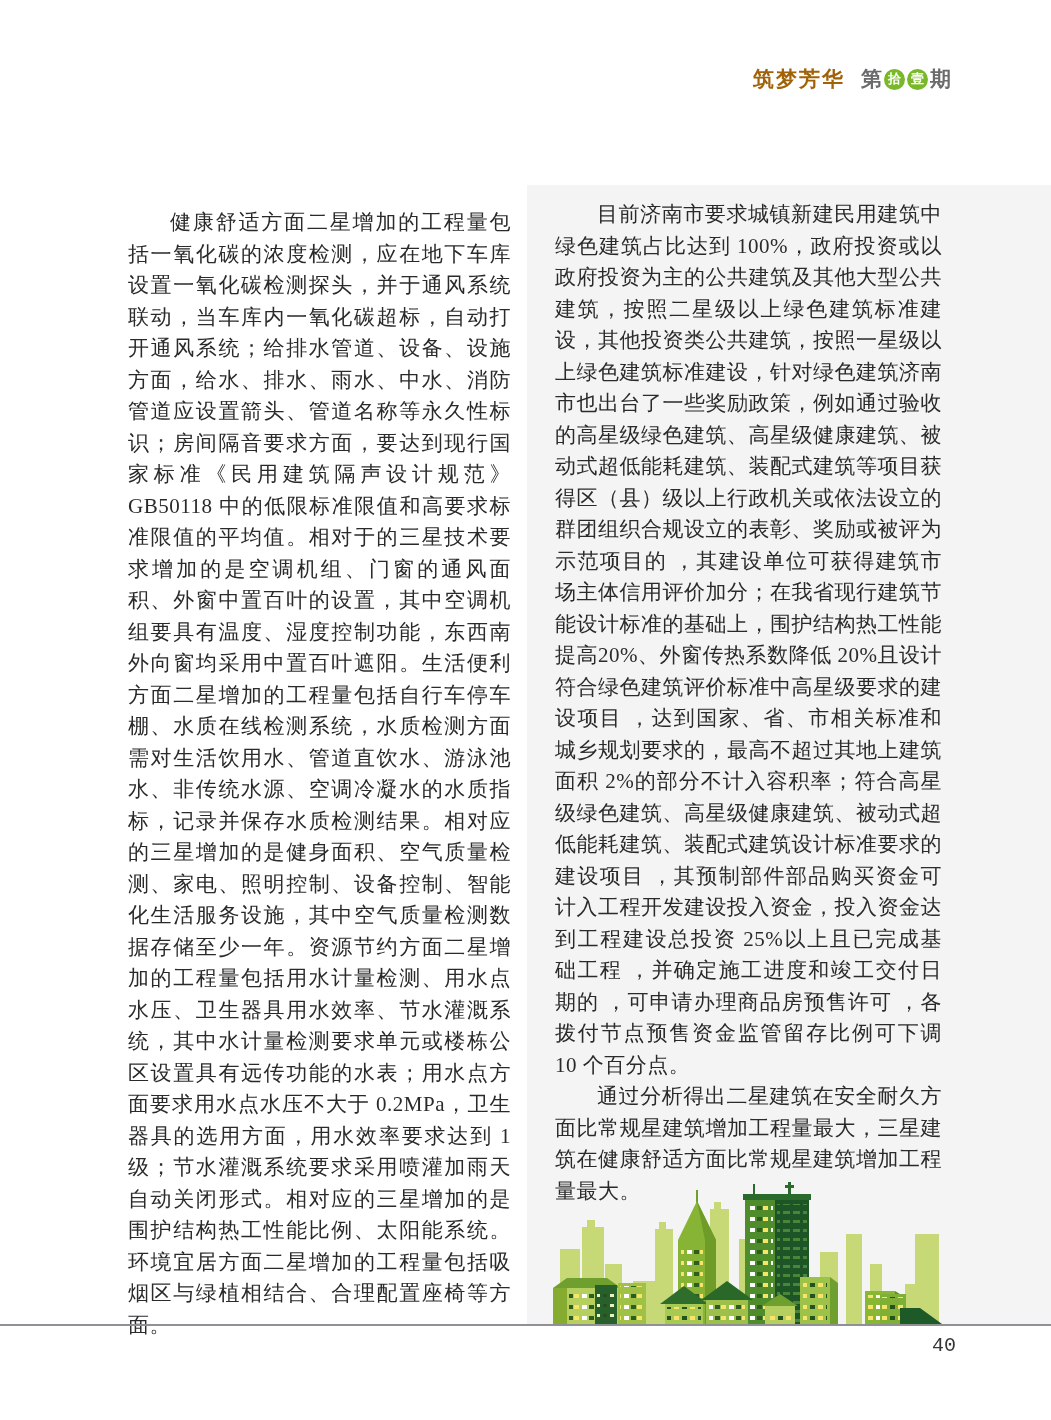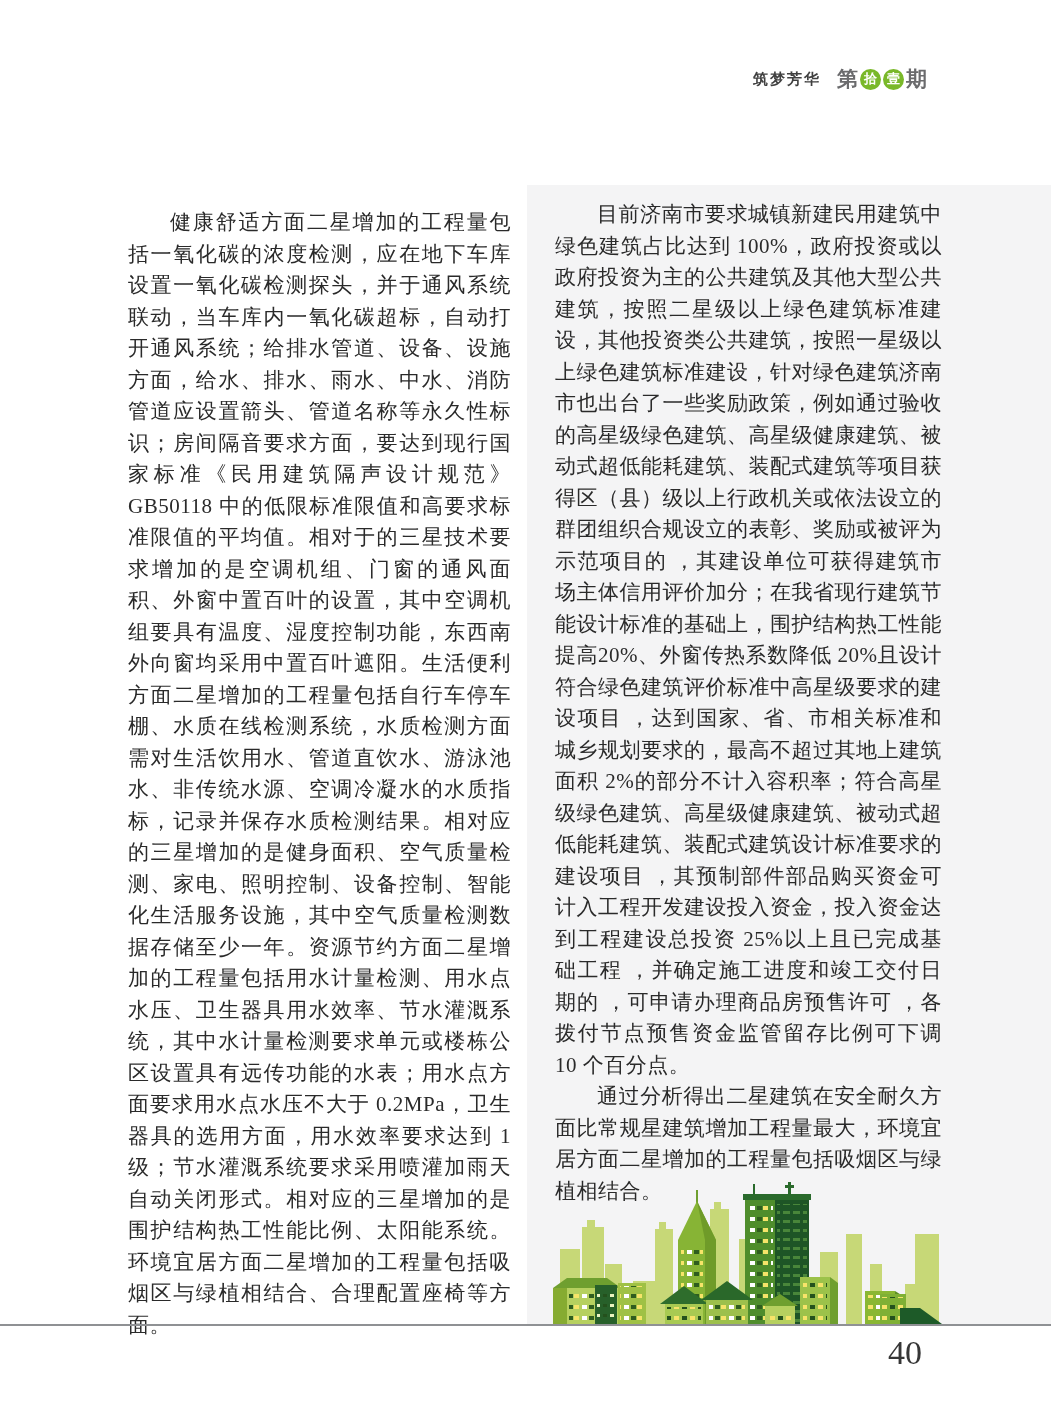--- a/index.html
+++ b/index.html
@@ -13,21 +13,21 @@
   .gray-panel{
     position:absolute;left:527px;top:185px;width:524px;height:1140px;
     background:#f4f4f5;
   }
   .page-header{
     position:absolute;left:753px;top:66px;height:26px;
     display:flex;align-items:center;
     font-family:"Liberation Sans","DejaVu Sans",sans-serif;
   }
   .mag-title{
-    font-weight:bold;font-size:15px;color:#404040;letter-spacing:2px;
+    font-weight:bold;font-size:21px;color:#a16207;letter-spacing:2px;
   }
   .issue{
     display:flex;align-items:center;gap:2px;margin-left:16px;
     font-size:21px;color:#6b6b6d;font-weight:bold;
   }
   .issue-circle{
     width:21px;height:21px;border-radius:50%;
     background:#79b829;color:#ffffff;
     font-size:13px;font-weight:bold;
     display:flex;align-items:center;justify-content:center;
@@ -42,23 +42,23 @@
     letter-spacing:0.5px;
   }
   .ground-line{
     position:absolute;left:0;top:1324px;width:1051px;height:2px;
     background:#8f9194;
   }
   .cityscape{
     position:absolute;left:553px;top:1182px;width:392px;height:142px;
   }
   .page-number{
-    position:absolute;left:888px;top:1334px;
-    font-family:Liberation Serif, serif;
-    font-size:34px;color:#363636;
+    position:absolute;left:932px;top:1334px;
+    font-family:Liberation Mono, monospace;
+    font-size:20px;color:#363636;
   }
 </style>
 </head>
 <body>
 
 <div class="gray-panel"></div>
 
 <header class="page-header">
   <span class="mag-title">筑梦芳华</span>
   <span class="issue">
@@ -68,21 +68,21 @@
     <span>期</span>
   </span>
 </header>
 
 <section class="col-left body-text">
   <p>健康舒适方面二星增加的工程量包括一氧化碳的浓度检测，应在地下车库设置一氧化碳检测探头，并于通风系统联动，当车库内一氧化碳超标，自动打开通风系统；给排水管道、设备、设施方面，给水、排水、雨水、中水、消防管道应设置箭头、管道名称等永久性标识；房间隔音要求方面，要达到现行国家标准《民用建筑隔声设计规范》GB50118 中的低限标准限值和高要求标准限值的平均值。相对于的三星技术要求增加的是空调机组、门窗的通风面积、外窗中置百叶的设置，其中空调机组要具有温度、湿度控制功能，东西南外向窗均采用中置百叶遮阳。生活便利方面二星增加的工程量包括自行车停车棚、水质在线检测系统，水质检测方面需对生活饮用水、管道直饮水、游泳池水、非传统水源、空调冷凝水的水质指标，记录并保存水质检测结果。相对应的三星增加的是健身面积、空气质量检测、家电、照明控制、设备控制、智能化生活服务设施，其中空气质量检测数据存储至少一年。资源节约方面二星增加的工程量包括用水计量检测、用水点水压、卫生器具用水效率、节水灌溉系统，其中水计量检测要求单元或楼栋公区设置具有远传功能的水表；用水点方面要求用水点水压不大于 0.2MPa，卫生器具的选用方面，用水效率要求达到 1 级；节水灌溉系统要求采用喷灌加雨天自动关闭形式。相对应的三星增加的是围护结构热工性能比例、太阳能系统。环境宜居方面二星增加的工程量包括吸烟区与绿植相结合、合理配置座椅等方面。</p>
 </section>
 
 <section class="col-right body-text">
   <p>目前济南市要求城镇新建民用建筑中绿色建筑占比达到 100%，政府投资或以政府投资为主的公共建筑及其他大型公共建筑，按照二星级以上绿色建筑标准建设，其他投资类公共建筑，按照一星级以上绿色建筑标准建设，针对绿色建筑济南市也出台了一些奖励政策，例如通过验收的高星级绿色建筑、高星级健康建筑、被动式超低能耗建筑、装配式建筑等项目获得区（县）级以上行政机关或依法设立的群团组织合规设立的表彰、奖励或被评为示范项目的 ，其建设单位可获得建筑市场主体信用评价加分；在我省现行建筑节能设计标准的基础上，围护结构热工性能提高20%、外窗传热系数降低 20%且设计符合绿色建筑评价标准中高星级要求的建设项目 ，达到国家、省、市相关标准和城乡规划要求的，最高不超过其地上建筑面积 2%的部分不计入容积率；符合高星级绿色建筑、高星级健康建筑、被动式超低能耗建筑、装配式建筑设计标准要求的建设项目 ，其预制部件部品购买资金可计入工程开发建设投入资金，投入资金达到工程建设总投资 25%以上且已完成基础工程 ，并确定施工进度和竣工交付日期的 ，可申请办理商品房预售许可 ，各拨付节点预售资金监管留存比例可下调 10 个百分点。</p>
-  <p>通过分析得出二星建筑在安全耐久方面比常规星建筑增加工程量最大，环境宜居方面二星增加的工程量包括吸烟区与绿植相结合。</p>
+  <p>通过分析得出二星建筑在安全耐久方面比常规星建筑增加工程量最大，三星建筑在健康舒适方面比常规星建筑增加工程量最大。</p>
 </section>
 
 <div class="ground-line"></div>
 
 <svg class="cityscape" viewBox="0 0 392 142" xmlns="http://www.w3.org/2000/svg">
   <defs>
     <pattern id="winMix" width="21" height="11" patternUnits="userSpaceOnUse">
       <rect x="0" y="2" width="5" height="4" fill="#f7e469"></rect>
       <rect x="8" y="2" width="5" height="4" fill="#ffffff"></rect>
       <rect x="15" y="2" width="5" height="4" fill="#2f5d1f"></rect>

